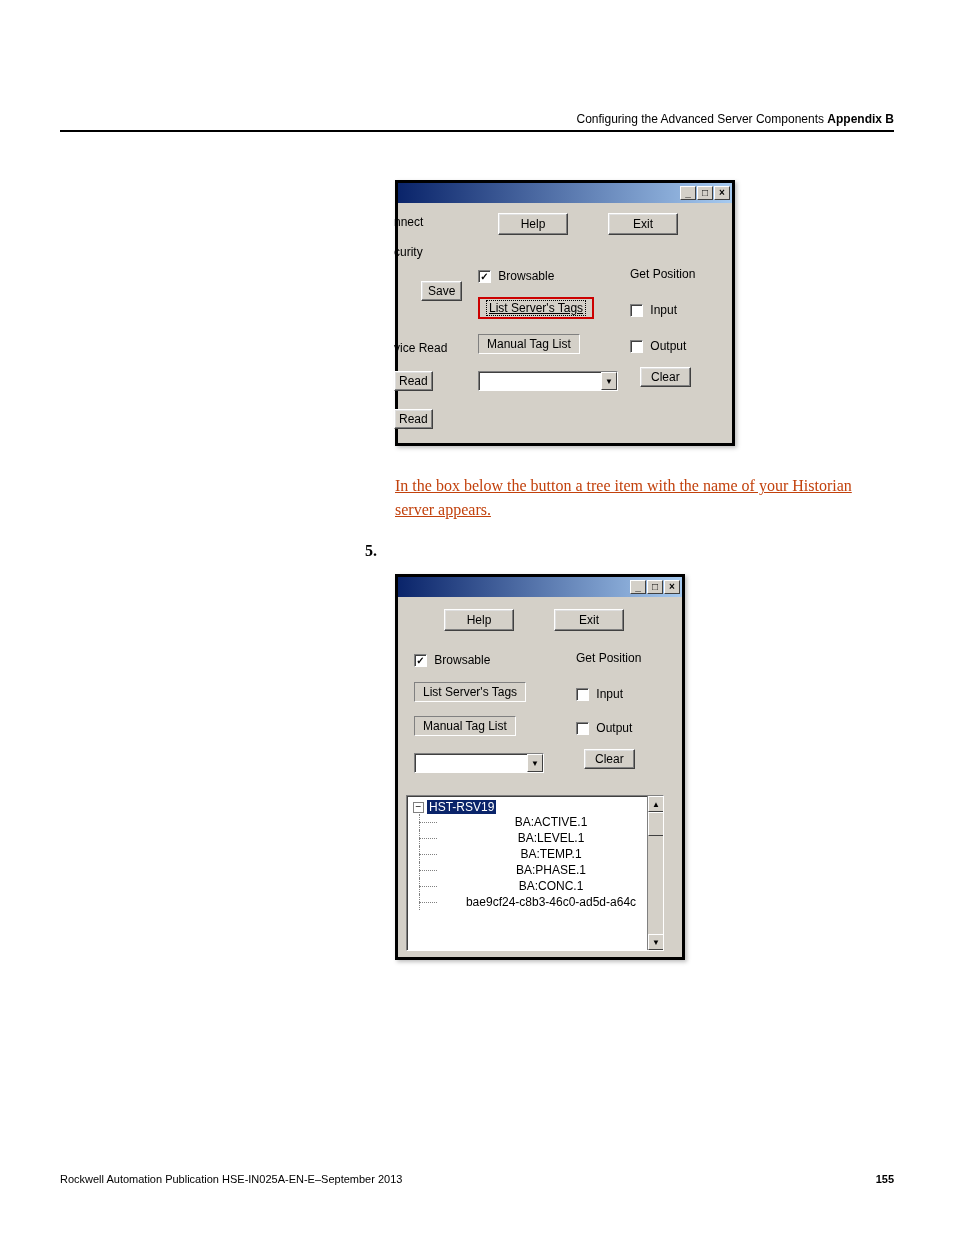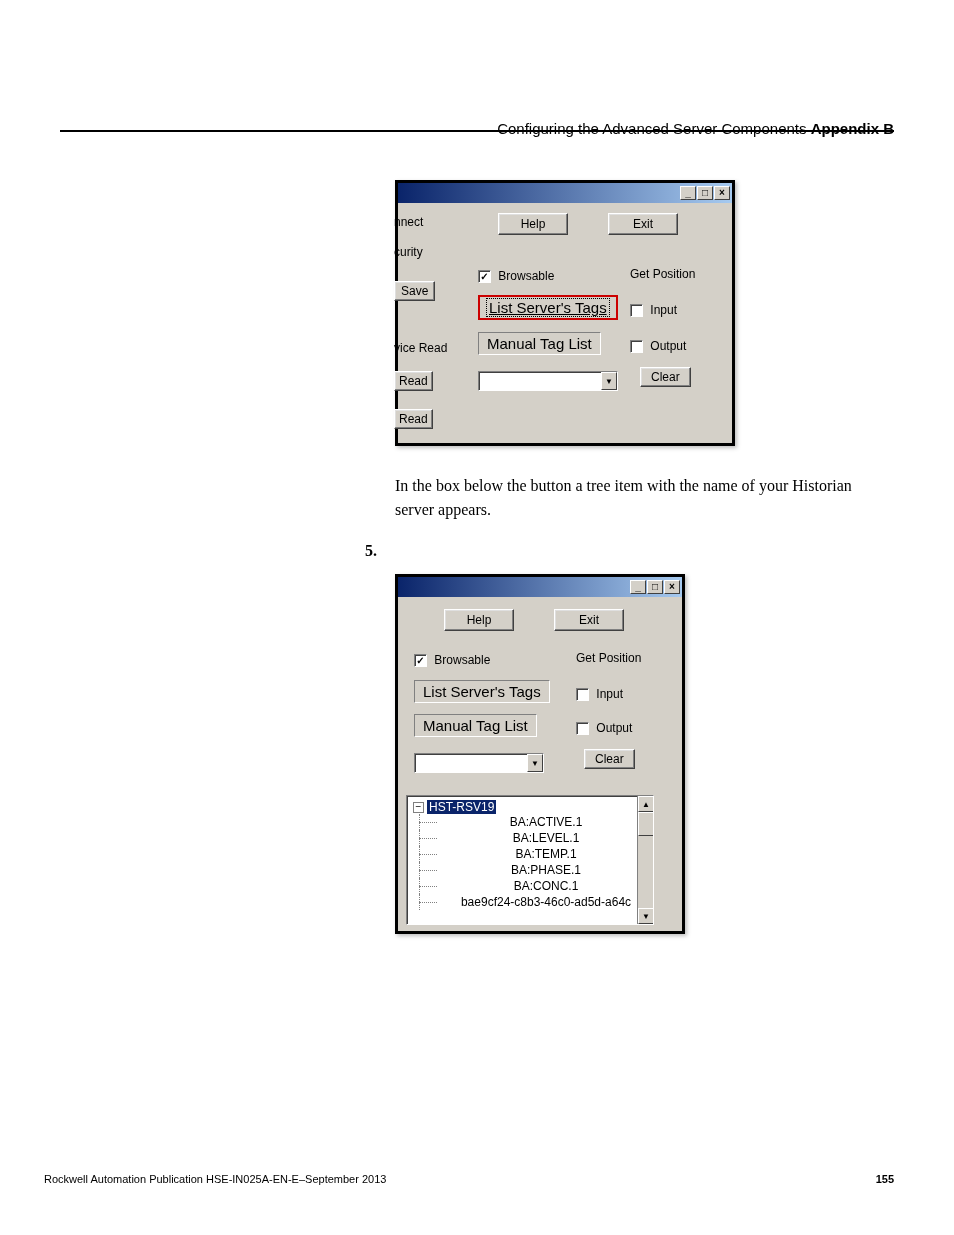--- a/index.html
+++ b/index.html
@@ -18,24 +18,24 @@
   }
   .header-line {
     position: absolute;
     top: 130px;
     left: 60px;
     right: 60px;
     border-bottom: 2px solid #000;
   }
   .header-text {
     position: absolute;
-    top: 120px;
+    top: 112px;
     right: 60px;
     font-family: Arial, sans-serif;
-    font-size: 15px;
+    font-size: 12px;
   }
   .header-text .bold { font-weight: bold; }
   .content {
     position: absolute;
     top: 180px;
     left: 395px;
     right: 60px;
   }
   .figure {
     border: 3px solid #000;
@@ -66,21 +66,21 @@
     line-height: 10px;
     text-align: center;
     font-family: Arial;
     font-weight: bold;
     color: #000;
     display: flex;
     align-items: center;
     justify-content: center;
   }
   .dlg-body {
-    padding: 8px 10px 10px 6px;
+    padding: 8px 16px 10px 6px;
     position: relative;
   }
   .btn {
     background: #d4d0c8;
     border: 1px solid #fff;
     border-right-color: #404040;
     border-bottom-color: #404040;
     box-shadow: inset -1px -1px 0 #808080, inset 1px 1px 0 #dfdfdf;
     padding: 2px 10px;
     font-size: 12px;
@@ -90,21 +90,21 @@
     height: 22px;
     line-height: 16px;
   }
   .btn-flat {
     background: #d4d0c8;
     border-top: 1px solid #808080;
     border-left: 1px solid #808080;
     border-right: 1px solid #fff;
     border-bottom: 1px solid #fff;
     padding: 2px 8px;
-    font-size: 15px;
+    font-size: 12px;
     height: 20px;
     line-height: 14px;
     text-align: center;
     min-width: 96px;
   }
   .btn-focus {
     border: 2px solid #c00;
     padding: 2px 6px;
   }
   .btn-focus .inner {
@@ -154,39 +154,40 @@
   .left-frag {
     position: absolute;
     left: -4px;
     font-size: 12px;
     font-family: 'MS Sans Serif', Tahoma, Arial, sans-serif;
   }
   .body-text {
     font-size: 16px;
     line-height: 1.5;
     margin-bottom: 20px;
-    color: #000000;
+    color: #c2410c;
+    text-decoration: underline;
   }
   .step {
     display: flex;
     position: relative;
     left: -30px;
     margin-bottom: 14px;
   }
   .step .num { font-weight: bold; width: 30px; font-size: 16px; }
   .step .txt { font-size: 16px; line-height: 1.5; }
   .tree {
     background: #fff;
     border: 1px solid #808080;
     border-right-color: #fff;
     border-bottom-color: #fff;
     box-shadow: inset 1px 1px 0 #404040;
-    margin: 4px 18px 0 2px;
+    margin: 4px 2px 0 2px;
     padding: 4px 2px;
-    height: 130px;
+    height: 156px;
     overflow: hidden;
     position: relative;
     font-size: 12px;
   }
   .tree .scroll {
     position: absolute;
     right: 0;
     top: 0;
     width: 16px;
     height: 100%;
@@ -244,21 +245,21 @@
     content: "";
     position: absolute;
     left: 10px;
     top: 8px;
     width: 18px;
     border-top: 1px dotted #808080;
   }
   .footer {
     position: absolute;
     bottom: 50px;
-    left: 44px;
+    left: 60px;
     right: 60px;
     font-family: Arial, sans-serif;
     font-size: 11px;
     display: flex;
     justify-content: space-between;
   }
   .footer .pg { font-weight: bold; }
   .fig1 { width: 340px; }
   .fig2 { width: 290px; }
   .lbl { font-size: 12px; }
@@ -278,21 +279,21 @@
     <div class="figure fig1">
       <div class="titlebar">
         <div class="tb-btn">_</div>
         <div class="tb-btn">□</div>
         <div class="tb-btn">×</div>
       </div>
       <div class="dlg-body" style="height:240px;">
 
         <div class="left-frag" style="top:12px;">nnect</div>
         <div class="left-frag" style="top:42px;">curity</div>
-        <div class="left-frag" style="top:80px;">
+        <div class="left-frag" style="top:80px;margin-left:27px;">
           <span class="btn" style="min-width:40px;padding:2px 6px;">Save</span>
         </div>
         <div class="left-frag" style="top:138px;">vice Read</div>
         <div class="left-frag" style="top:170px;">
           <span class="btn" style="min-width:36px;padding:2px 4px;">Read</span>
         </div>
         <div class="left-frag" style="top:208px;">
           <span class="btn" style="min-width:36px;padding:2px 4px;">Read</span>
         </div>
 

